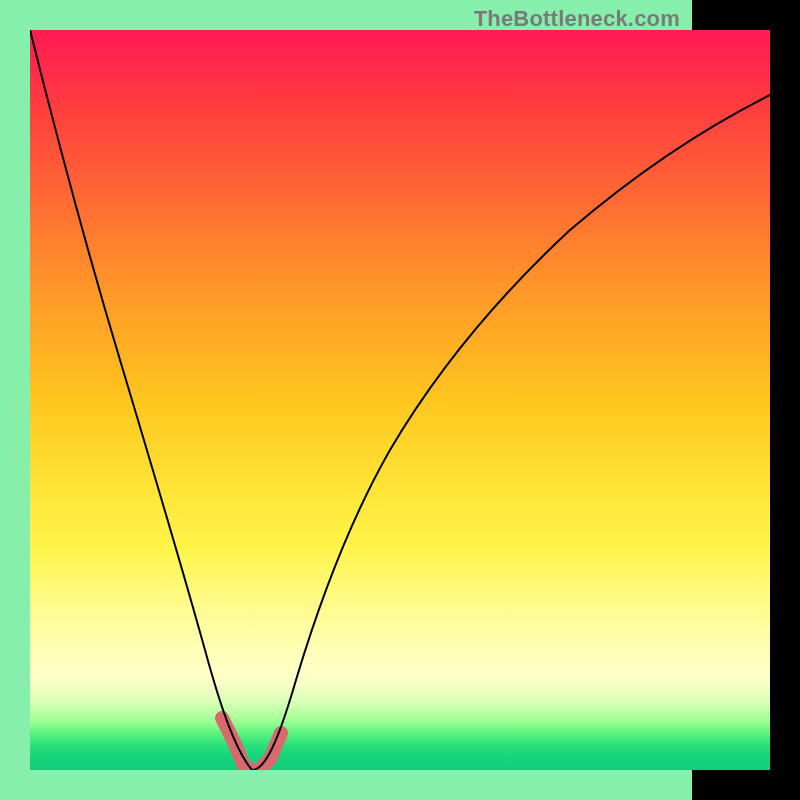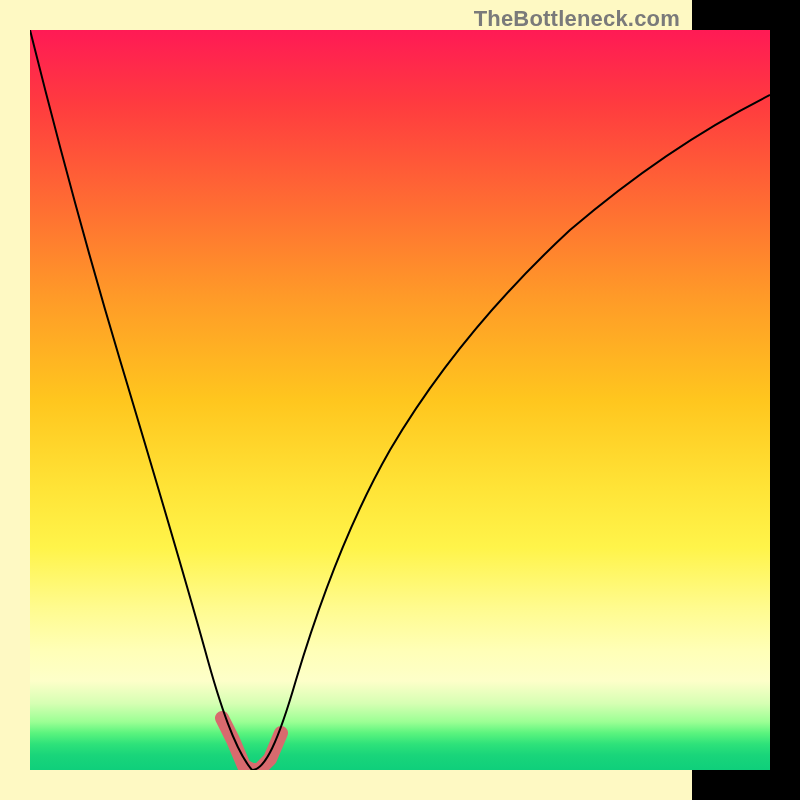--- a/index.html
+++ b/index.html
@@ -1,20 +1,20 @@
 <!DOCTYPE html>
 <html><head>
 <meta charset="utf-8">
 <style>
   * { margin: 0; padding: 0; box-sizing: border-box; }
   html, body { width: 800px; height: 800px; overflow: hidden; background: #000; }
   .outer {
     width: 692px;
     height: 800px;
-    background: #fef9c3;
+    background: #86efac;
     position: relative;
   }
   .plot-area {
     position: absolute;
     left: 30px;
     top: 30px;
     width: 740px;
     height: 740px;
     background: linear-gradient(to bottom,
       #ff1a55 0%,

